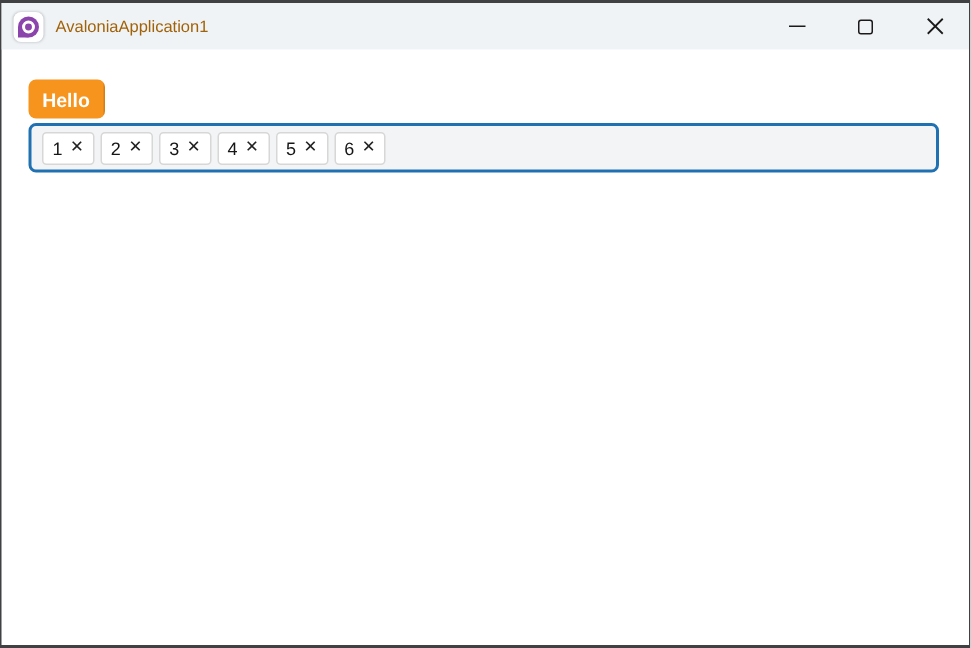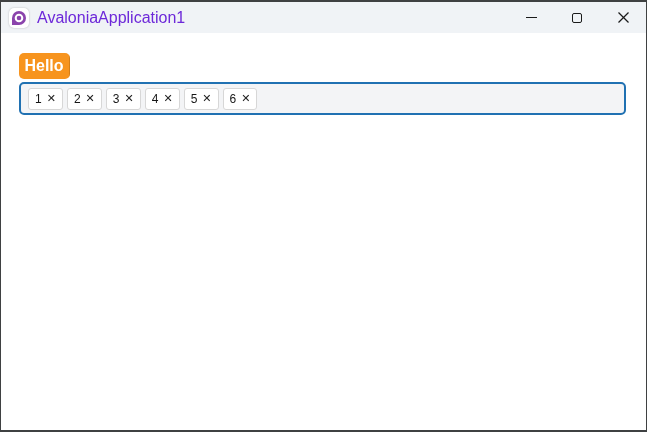--- a/index.html
+++ b/index.html
@@ -28,22 +28,22 @@
   }
   .app-icon-plate {
     width: 20px; height: 20px;
     background: #ffffff;
     border-radius: 5px;
     box-shadow: 0 0 2px rgba(0,0,0,0.25);
     display: flex; align-items: center; justify-content: center;
     margin-right: 8px;
   }
   .window-title {
-    font-size: 16px;
-    color: #6d28d9;
+    font-size: 11px;
+    color: #a16207;
   }
   .window-controls {
     margin-left: auto;
     display: flex;
     height: 100%;
   }
   .win-btn {
     width: 46px; height: 100%;
     display: flex; align-items: center; justify-content: center;
     cursor: default;
@@ -64,21 +64,21 @@
     align-items: stretch;
     background: #f7941e;
     border-radius: 5px;
     overflow: hidden;
   }
   .tab {
     width: 50px;
     display: flex; align-items: center; justify-content: center;
     color: #ffffff;
     font-weight: bold;
-    font-size: 16px;
+    font-size: 13px;
     cursor: pointer;
   }
   .tab-divider {
     width: 1px;
     background: rgba(0,0,0,0.15);
   }
   
   .chips-box {
     position: absolute;
     left: 18px; top: 80px;

